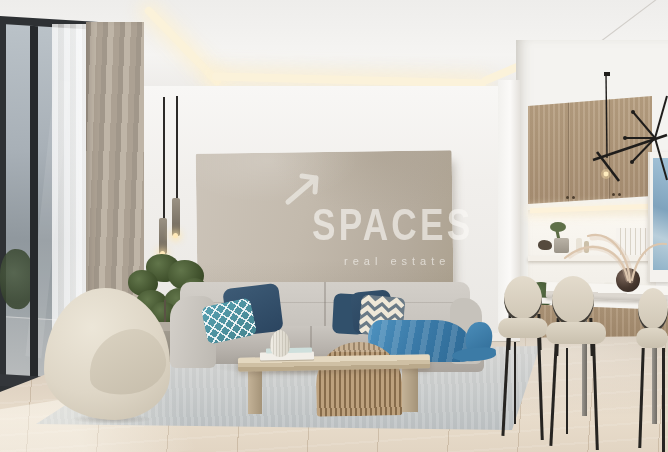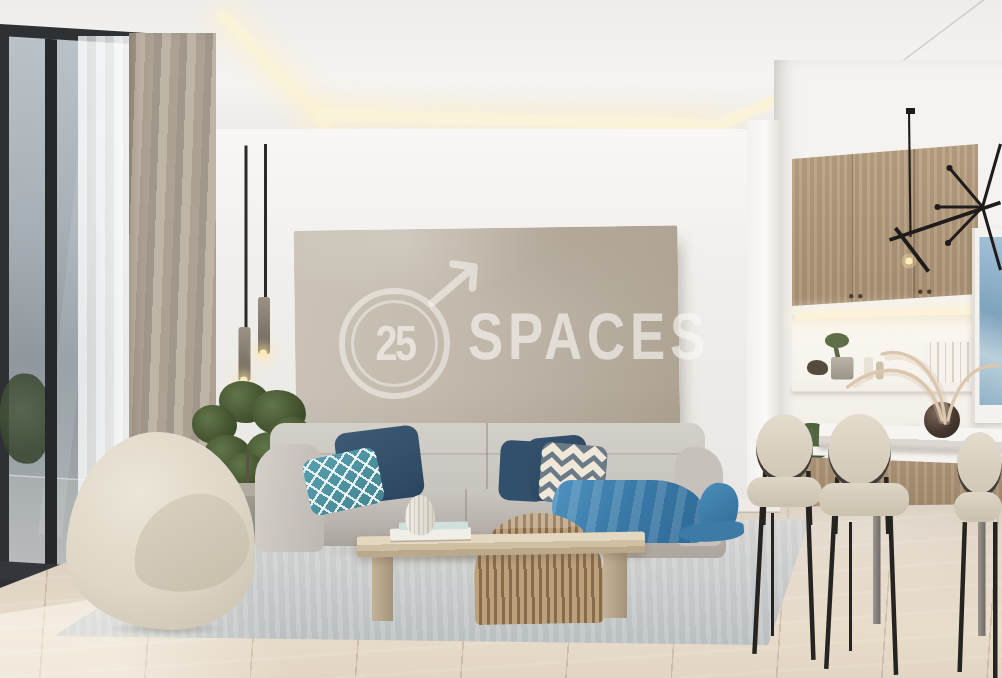--- a/index.html
+++ b/index.html
@@ -231,29 +231,25 @@
   <div class="abs downlight" style="left:225px;top:105px;"></div>
   <div class="abs downlight" style="left:277px;top:106px;"></div>
   <div class="abs downlight" style="left:404px;top:106px;"></div>
   <div class="abs downlight" style="left:422px;top:106px;"></div>
 
   <div class="abs back-wall"></div>
   <div class="abs kitchen-wall"></div>
   <div class="abs wall-col"></div>
 
   <div class="abs accent-panel"></div>
-  <div class="abs wm-circle">
-    <div class="wm-ring">
-      <span class="wm-number">25</span>
-    </div>
-  </div>
   <svg class="abs" style="left:282px;top:168px;" width="48" height="40">
     <path d="M6 34 L34 10 M34 10 L20 8 M34 10 L33 24" stroke="rgba(250,249,246,0.55)" stroke-width="5" fill="none" stroke-linecap="round"></path>
   </svg>
   <div class="abs wm-name">SPACES</div>
+  <div class="abs wm-tagline">real estate</div>
 
   <div class="abs cabinets"></div>
   <div class="abs knob" style="left:566px;top:196px;"></div>
   <div class="abs knob" style="left:572px;top:196px;"></div>
   <div class="abs knob" style="left:612px;top:193px;"></div>
   <div class="abs knob" style="left:618px;top:193px;"></div>
   <div class="abs shelf-niche"></div>
   <div class="abs led-strip"></div>
   <div class="abs" style="left:538px;top:240px;width:14px;height:10px;border-radius:50% 60% 40% 50%;background:#554a3e;"></div>
   <div class="abs" style="left:556px;top:226px;width:3px;height:14px;background:#5c6b44;transform:rotate(-12deg);"></div>

